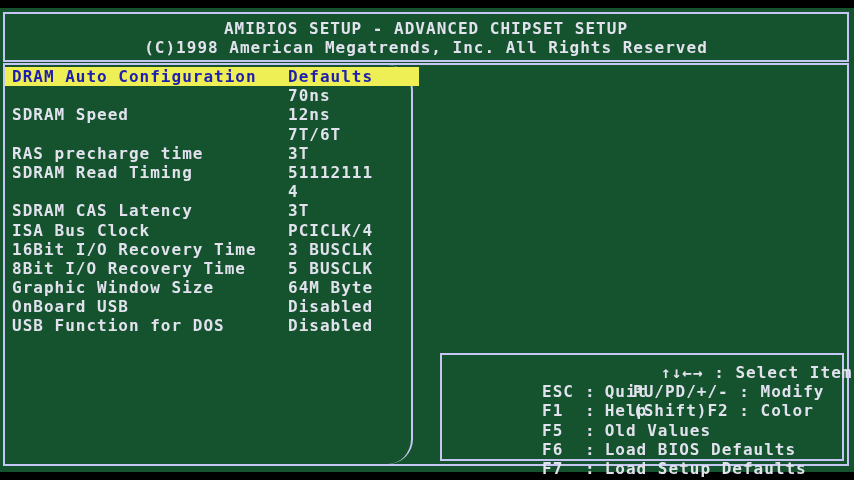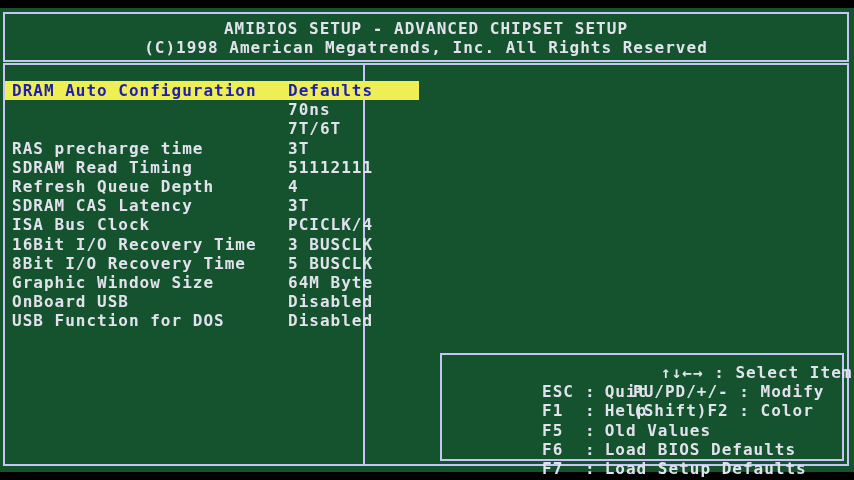--- a/index.html
+++ b/index.html
@@ -25,24 +25,25 @@
   }
   .header-box .line{height:19.2px;line-height:19.2px;white-space:pre;}
   .header-box .line1{margin-top:5px;}
   
   .main-box{
     position:absolute;left:3px;top:55px;width:846px;height:403px;
     border:2px solid #c6c6f4;
     box-sizing:border-box;
   }
   .left-pane{
-    position:absolute;left:0;top:0;bottom:0;width:360px;
+    position:absolute;left:0;top:0;bottom:0;width:408px;
     border-right:2px solid #c6c6f4;
     box-sizing:border-box;
-    padding-top:16px;
+    padding-top:2px;
+    border-radius:25px;
   }
   .item-row{
     position:relative;height:19.2px;line-height:19.2px;width:414px;
     white-space:pre;
   }
   .item-row .lbl{position:absolute;left:7px;top:0;}
   .item-row .val{position:absolute;left:283px;top:0;}
   .item-row.selected{background:#eeee55;color:#1e1eb0;}
   
   .help-box{
@@ -73,32 +74,35 @@
 
     <div class="left-pane">
       <div class="item-row selected">
         <span class="lbl">DRAM Auto Configuration</span>
         <span class="val">Defaults</span>
       </div>
       <div class="item-row">
         <span class="val">70ns</span>
       </div>
       <div class="item-row">
+        <span class="lbl">SDRAM Speed</span>
+        <span class="val">12ns</span>
+      </div>
+      <div class="item-row">
         <span class="val">7T/6T</span>
       </div>
       <div class="item-row">
         <span class="lbl">RAS precharge time</span>
         <span class="val">3T</span>
       </div>
       <div class="item-row">
         <span class="lbl">SDRAM Read Timing</span>
         <span class="val">51112111</span>
       </div>
       <div class="item-row">
-        <span class="lbl">Refresh Queue Depth</span>
         <span class="val">4</span>
       </div>
       <div class="item-row">
         <span class="lbl">SDRAM CAS Latency</span>
         <span class="val">3T</span>
       </div>
       <div class="item-row">
         <span class="lbl">ISA Bus Clock</span>
         <span class="val">PCICLK/4</span>
       </div>

